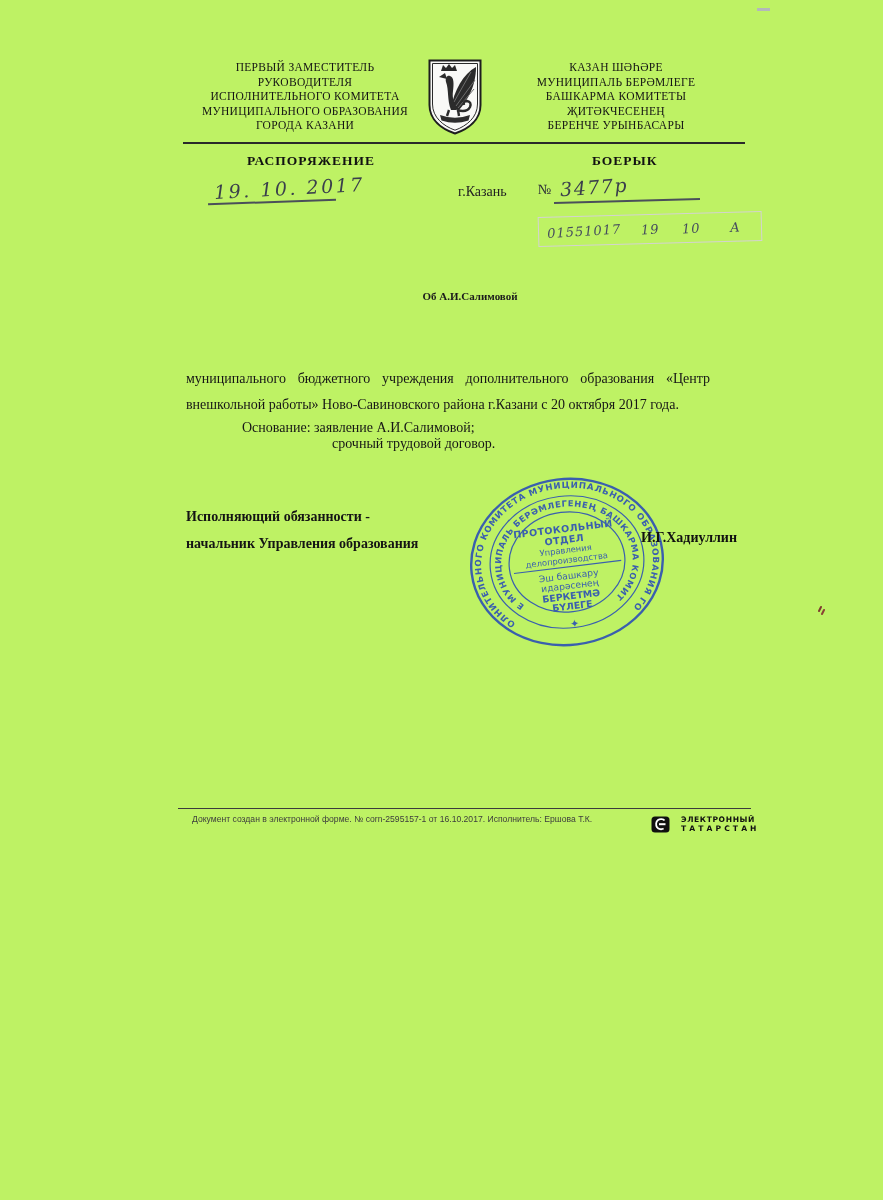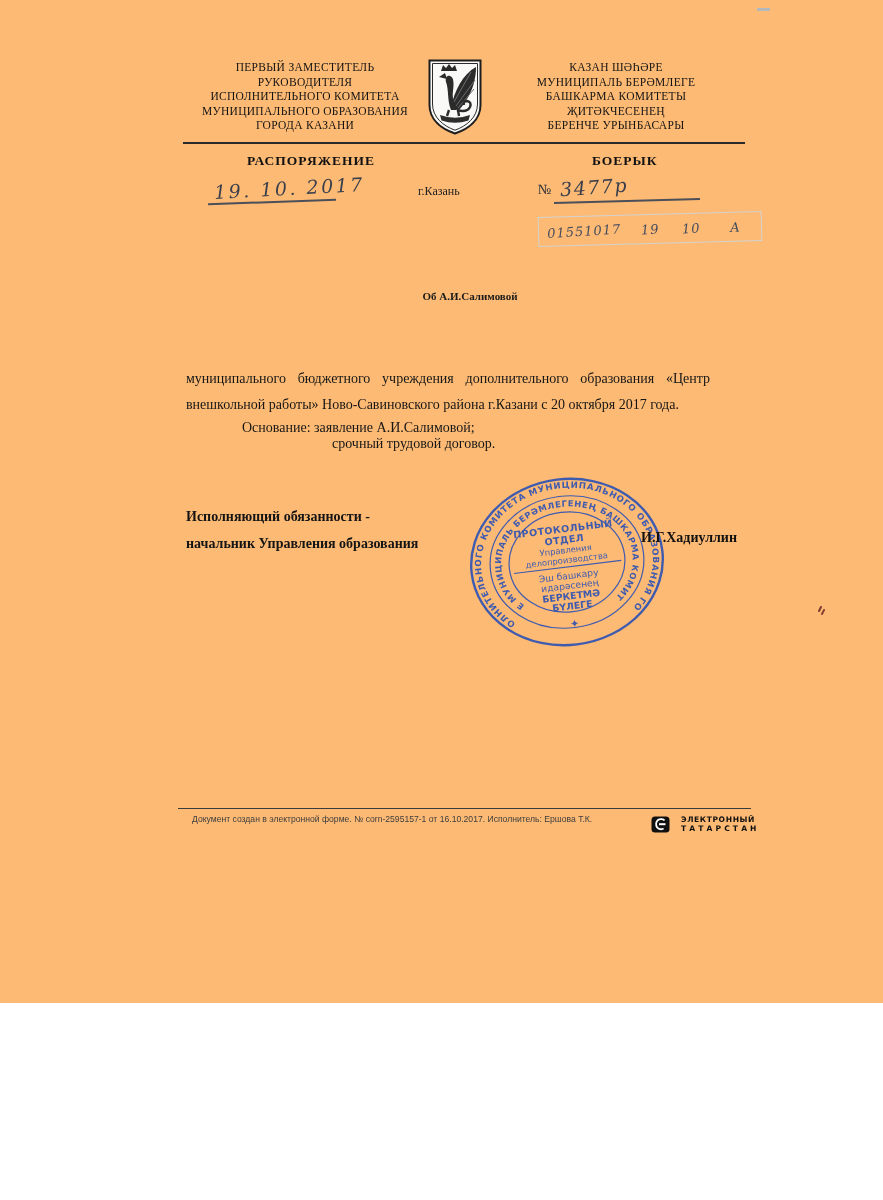--- a/index.html
+++ b/index.html
@@ -1,24 +1,24 @@
 <!DOCTYPE html>
 <html><head>
 <meta charset="utf-8">
 <style>
   html,body{margin:0;padding:0;}
-  .page{position:relative;width:883px;height:1003px;background:#fdba74;overflow:hidden;
+  .page{position:relative;width:883px;height:1200px;background:#bef264;overflow:hidden;
         font-family:"Liberation Serif","DejaVu Serif",serif;color:#1b1b1b;}
   .abs{position:absolute;}
   
   .hdr-col{font-size:11.5px;line-height:14.5px;text-align:center;letter-spacing:.3px;color:#141414;}
   .hdr-rule{background:#2a2a2a;height:2.4px;}
   
   .order-title{font-weight:bold;font-size:13.5px;letter-spacing:1px;color:#111;}
-  .small-city{font-size:12px;color:#222;}
+  .small-city{font-size:14px;color:#222;margin-left:40px;}
   .hand{font-style:italic;color:#3a3f4c;font-family:"DejaVu Serif",serif;}
   .hand-date{font-size:19px;letter-spacing:2.5px;transform:rotate(-3deg);}
   .hand-num{font-size:19px;letter-spacing:1.5px;transform:rotate(-4deg);}
   .hand-rule{height:1.6px;background:#4a4f5a;}
   .num-sign{font-size:14px;color:#2c2f38;}
   
   .reg-box{border:1px solid #d3d3d0;transform:rotate(-1.5deg);display:flex;align-items:center;
            font-style:italic;font-family:"DejaVu Serif",serif;color:#454c5e;font-size:13px;letter-spacing:1px;}
   .reg-box span{transform:rotate(-2deg);}
   

